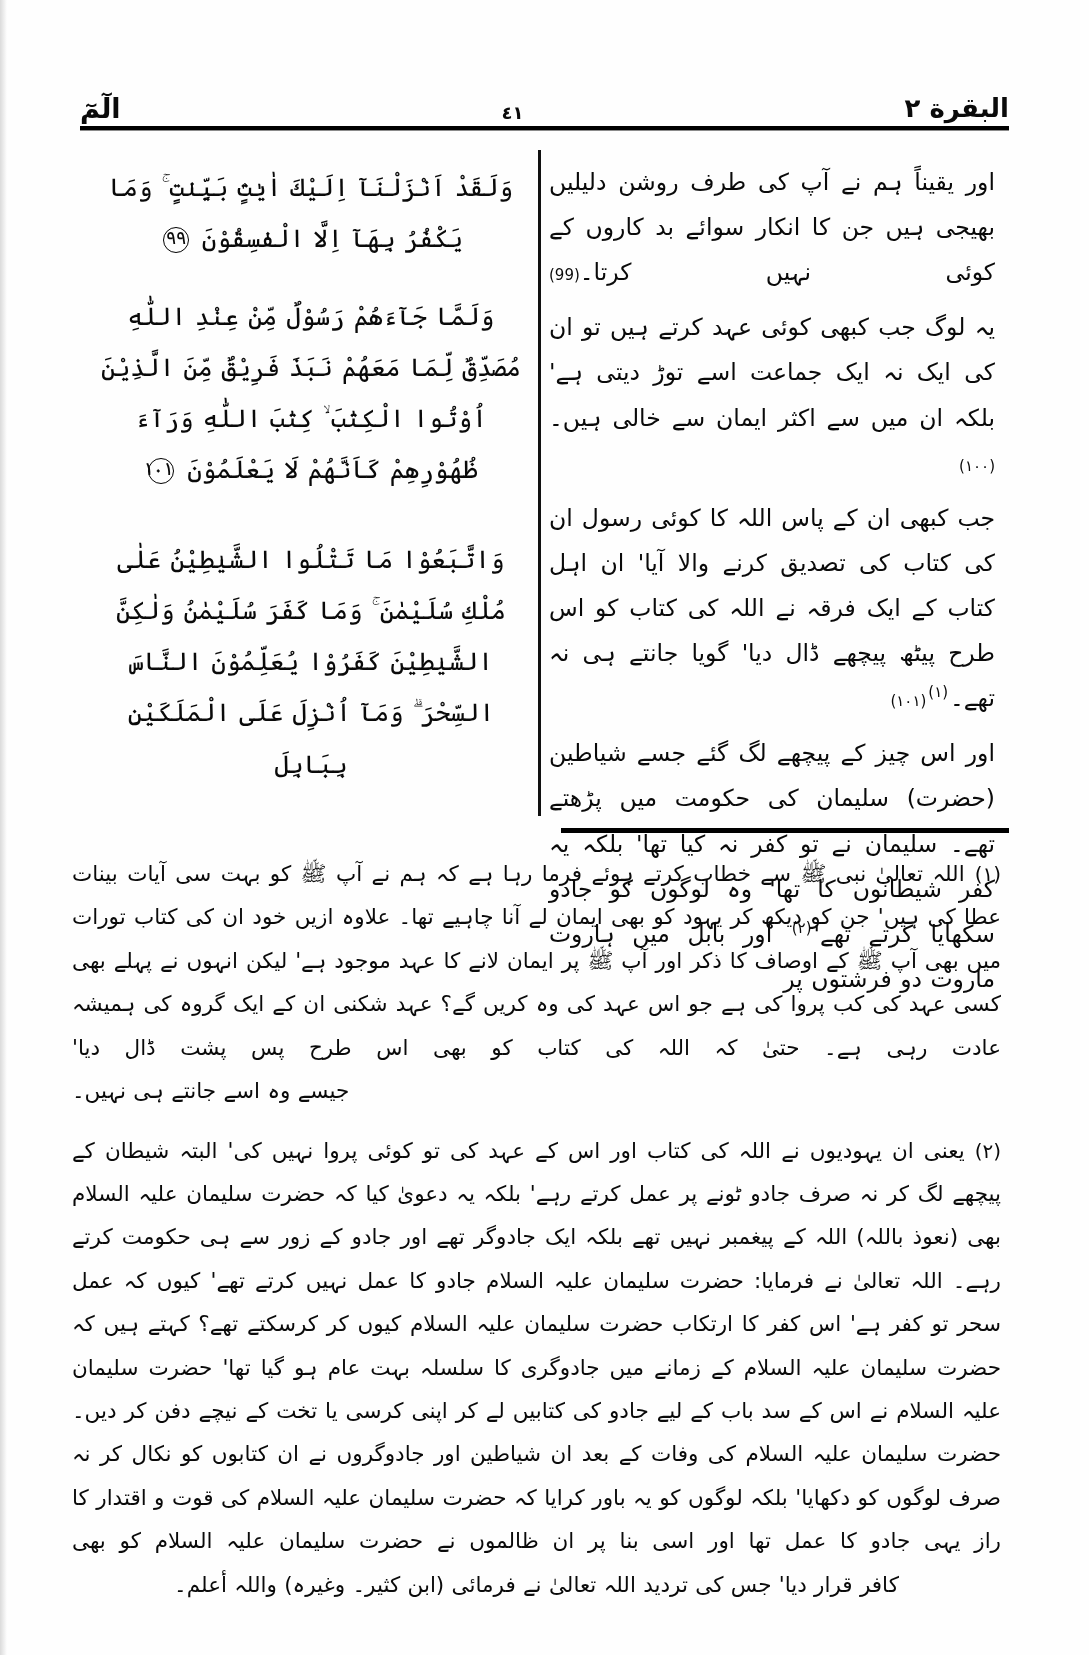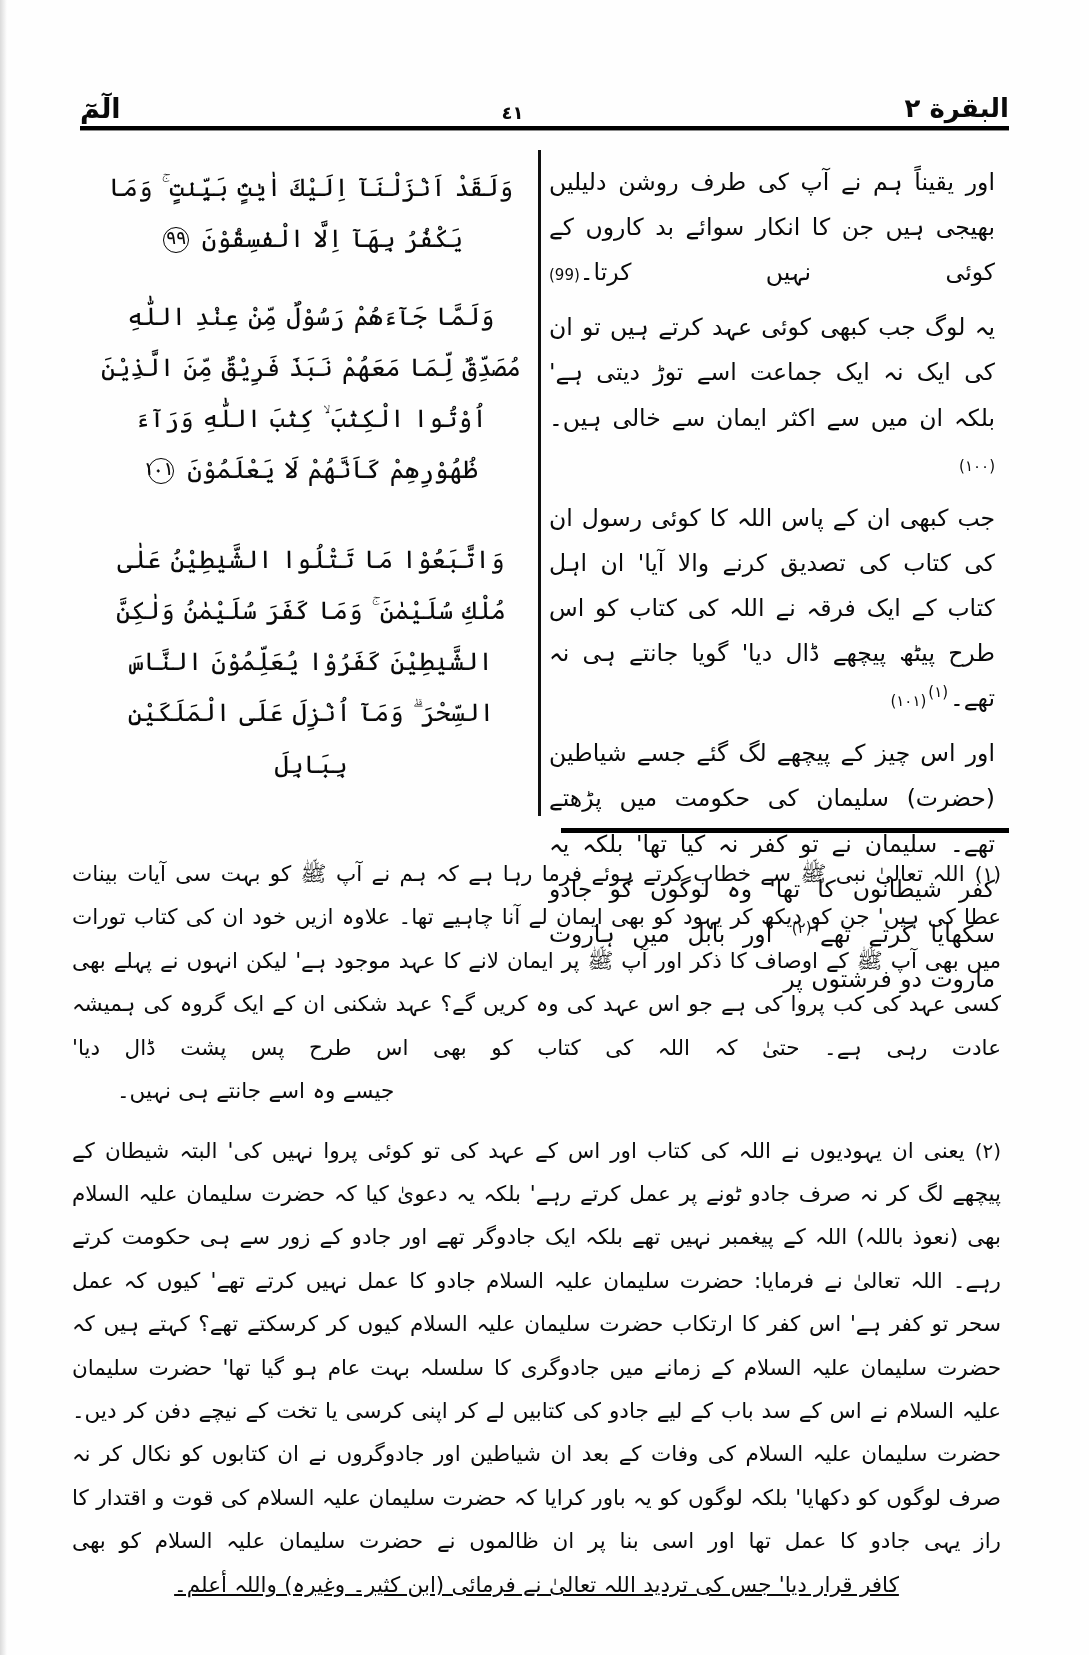--- a/index.html
+++ b/index.html
@@ -176,27 +176,25 @@
   .footnote .fn-marker {
     font-size: 20px;
     margin-left: 10px;
     white-space: nowrap;
   }
   .footnote .tail {
     display: block;
     text-align: center;
     text-align-last: left;
     direction: rtl;
-    margin-left: 45px;
   }
   .footnote .tail-center {
     display: block;
     text-align: center;
     text-align-last: center;
-    text-decoration: underline;
   }
 </style>
 </head>
 <body>
 
 <div class="page">
 
   <div class="scan-edge"></div>
 
   <div class="header">

